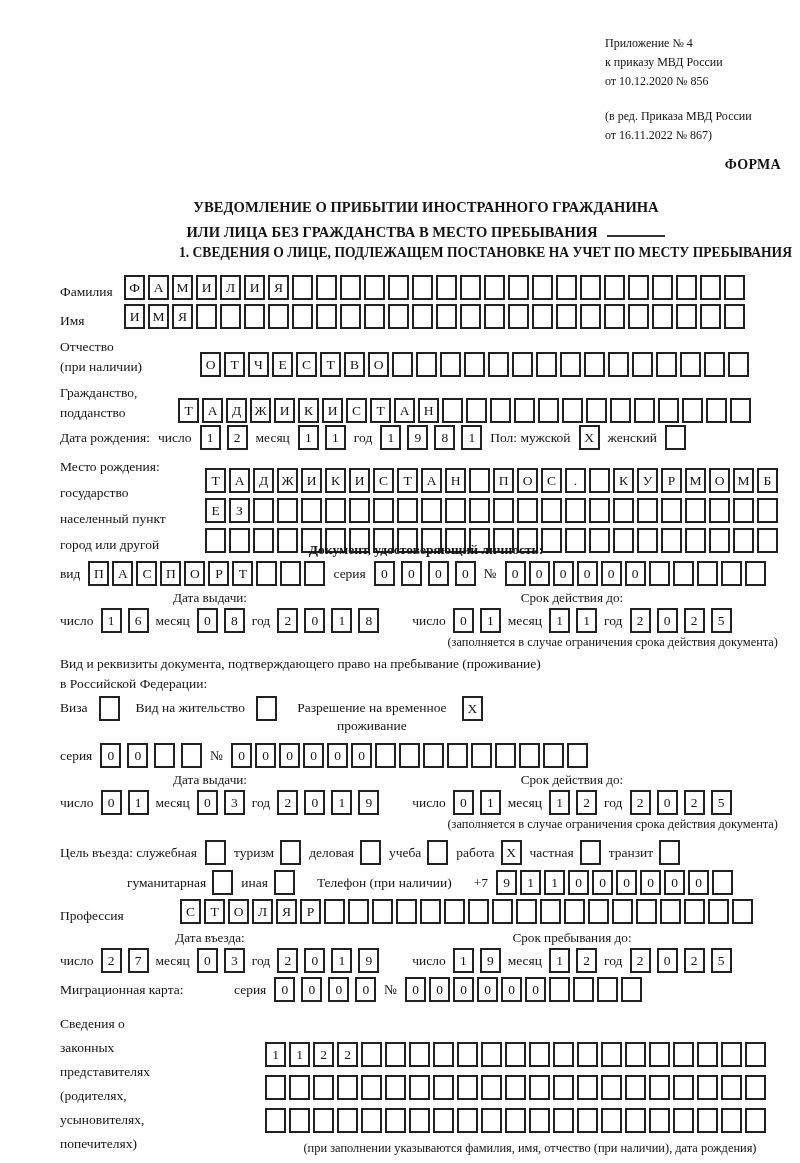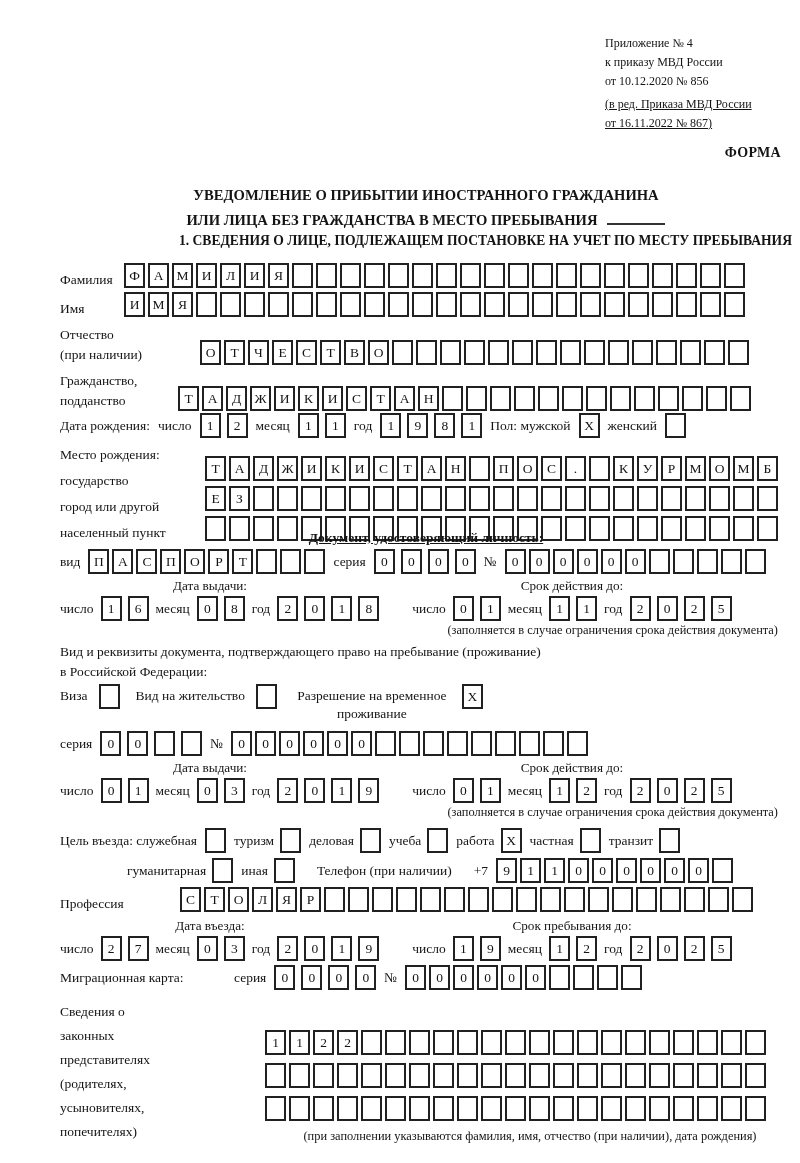--- a/index.html
+++ b/index.html
@@ -7,21 +7,21 @@
   body {
     width:800px; height:1163px;
     color:#141414;
     font-family:"Liberation Serif","DejaVu Serif",serif;
     font-size:13.5px;
   }
   .page { width:800px; height:1163px; padding:34px 8px 0 60px; overflow:hidden; position:relative; background:#fff; }
 
   
   .annex { margin-left:545px; width:176px; font-size:12px; line-height:19px; }
-  .annex-note { margin-top:4px;text-decoration:underline; }
+  .annex-note { margin-top:16px; }
   .forma { margin-left:545px; width:176px; text-align:right; font-weight:bold; font-size:14px; margin-top:12px; letter-spacing:.3px; }
   .title { text-align:center; font-weight:bold; font-size:14.6px; line-height:25px; margin-top:22px; }
   .blank-line { display:inline-block; width:58px; border-bottom:2px solid #333; height:13px; margin-left:10px; }
   .sec-heading { text-align:right; font-weight:bold; font-size:13.6px; }
 
   
   .row { display:flex; align-items:flex-end; }
   .lbl { flex:none; padding-top:4px; }
   .lbl .l2 { display:block; }
   .w64  { width:64px; }
@@ -44,21 +44,21 @@
     flex:none; width:21px; height:25px;
     border:2px solid #212121; background:#fff;
     display:inline-flex; align-items:center; justify-content:center;
     font-size:13.5px;
   }
 
   .mt2{margin-top:2px}.mt3{margin-top:3px}.mt4{margin-top:4px}.mt5{margin-top:5px}
   .mt6{margin-top:6px}.mt8{margin-top:8px}.mt14{margin-top:14px}
 
   .stack .cells { margin-bottom:5px; }
-  .doc-heading { text-align:center; font-weight:bold; margin-top:-16px; font-size:13.5px;text-decoration:underline; }
+  .doc-heading { text-align:center; font-weight:bold; margin-top:-16px; font-size:13.5px; }
 
   
   .dh { display:flex; font-size:13.2px; }
   .dh .h1 { width:300px; text-align:center; }
   .dh .h2 { width:300px; text-align:center; margin-left:62px; }
   .drow { display:flex; align-items:center; gap:7px; }
   .drow .dlbl { flex:none; }
   .gap-right { margin-left:26px; }
   .note-right { text-align:right; font-size:12.4px; padding-right:14px; }
 
@@ -249,22 +249,22 @@
     <span>Пол: мужской</span>
     <span class="cb">X</span>
     <span>женский</span>
     <span class="cb"></span>
   </div>
 
   <div class="row mt2">
     <span class="lbl w145">
       <span class="l2">Место рождения:</span>
       <span class="l2">государство</span>
+      <span class="l2">населенный пункт</span>
       <span class="l2">город или другой</span>
-      <span class="l2">населенный пункт</span>
     </span>
     <span class="stack">
       <span class="cells g3">
           <span class="cell">Т</span>
           <span class="cell">А</span>
           <span class="cell">Д</span>
           <span class="cell">Ж</span>
           <span class="cell">И</span>
           <span class="cell">К</span>
           <span class="cell">И</span>

